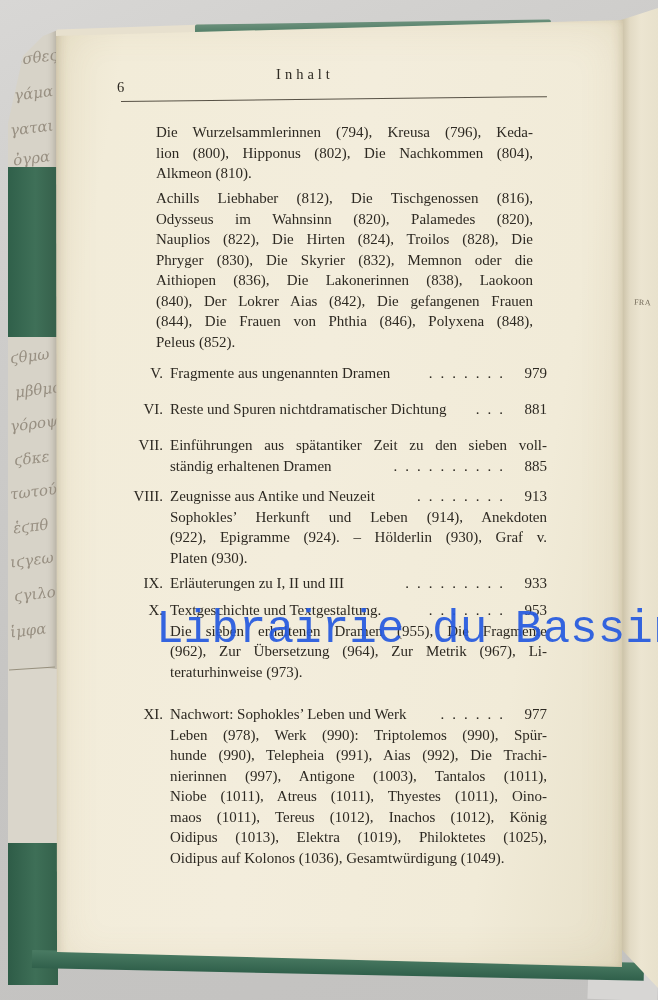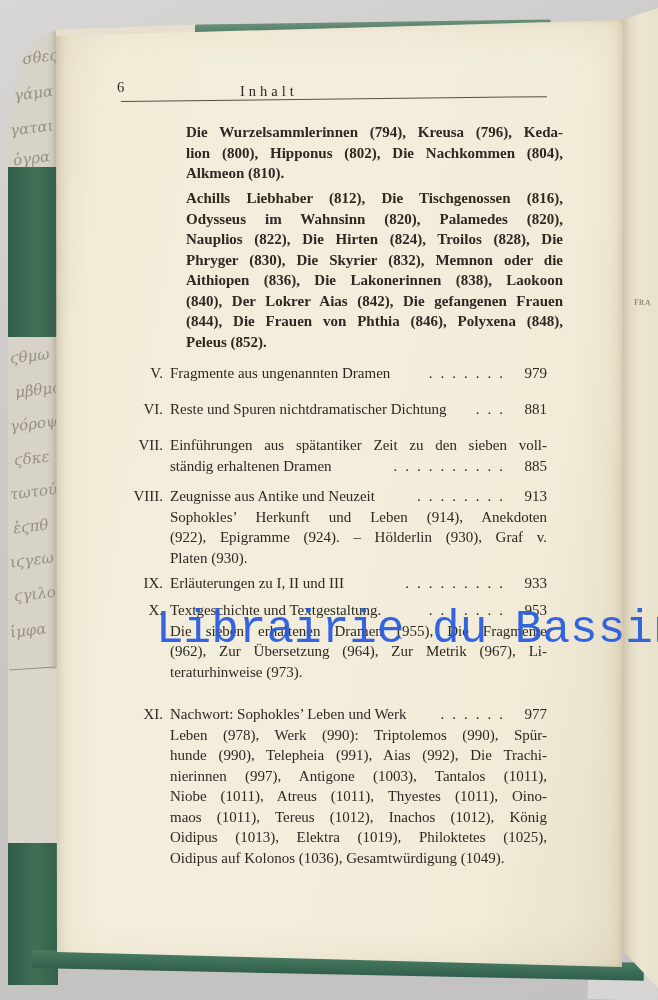--- a/index.html
+++ b/index.html
@@ -51,26 +51,26 @@
     position:absolute;left:55px;top:20px;width:568px;height:948px;z-index:2;
     background:
       linear-gradient(100deg, #ece5cf 0%, var(--page-cream,#f2ecd9) 10%, #f3eddc 45%, #f1ebd8 78%, #e7e0c9 100%);
     clip-path:polygon(1px 16px,568px 0px,567px 947px,2px 932px);
     color:var(--text-ink,#2d2922);
     font-size:15px;line-height:20.5px;
   }
   .page-vignette{position:absolute;inset:0;pointer-events:none;
     box-shadow:inset 0 0 45px rgba(150,120,60,.14), inset 8px 0 14px -8px rgba(90,75,45,.35), inset -8px 0 12px -8px rgba(120,100,60,.30);}
   .pagenum{position:absolute;left:62px;top:57px;font-size:14.5px;}
-  .running-head{position:absolute;left:185px;top:61px;width:130px;
+  .running-head{position:absolute;left:185px;top:44px;width:130px;text-align:center;
     letter-spacing:4px;font-size:14.5px;}
   .head-rule{position:absolute;left:66px;top:81px;width:426px;height:1.2px;background:#3c362c;
     transform:rotate(-0.65deg);transform-origin:left center;opacity:.85;}
   
-  .para{position:absolute;left:131px;width:377px;font-weight:bold;}
+  .para{position:absolute;left:101px;width:377px;}
   .p1{top:102px;}
   .p2{top:168px;}
   .jl{height:20.5px;text-align:justify;}
   .jl::after{content:"";display:inline-block;width:100%;height:0;}
   .ll{height:20.5px;white-space:nowrap;}
   
   .toc-entry{position:absolute;left:50px;width:442px;}
   .e-v{top:343px}.e-vi{top:379px}.e-vii{top:415px}.e-viii{top:466px}
   .e-ix{top:553px}.e-x{top:580px}.e-xi{top:684px}
   .trow{display:flex;align-items:baseline;height:20.5px;line-height:20.5px;}

